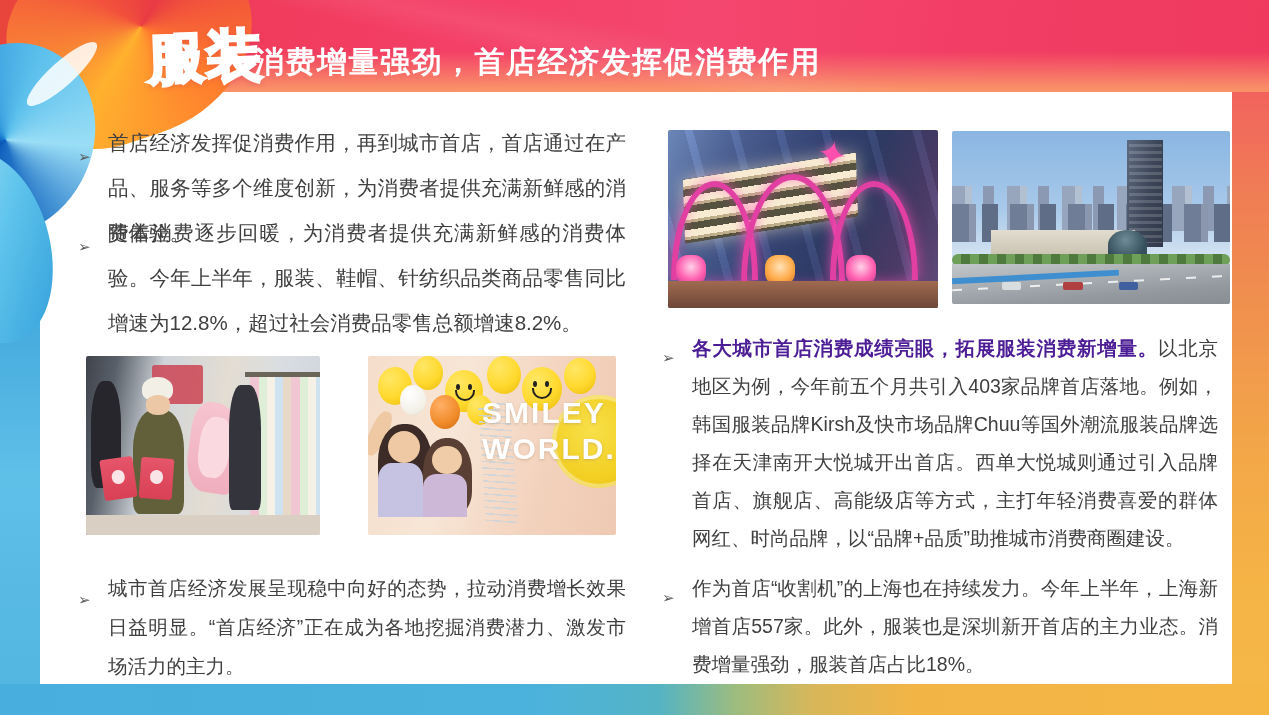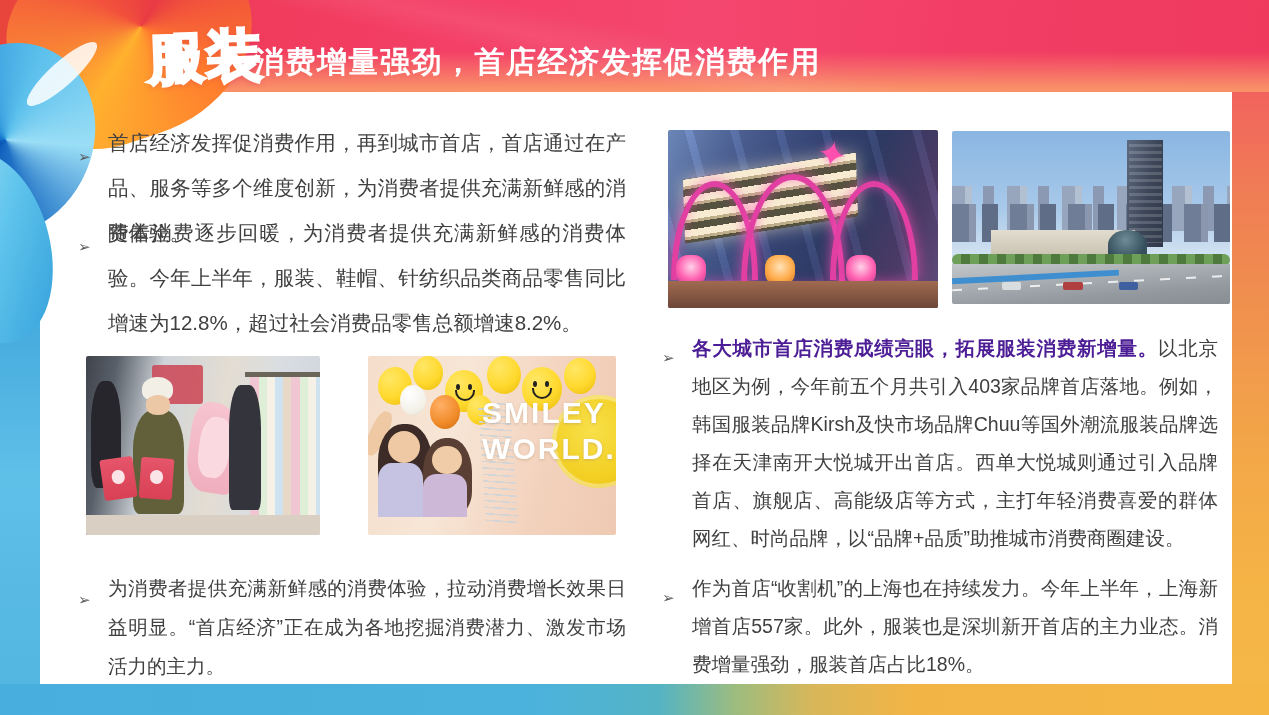--- a/index.html
+++ b/index.html
@@ -183,21 +183,21 @@
   <div class="bullet b-l1">
     <span class="mk">➢</span>
     <p>首店经济发挥促消费作用，再到城市首店，首店通过在产品、服务等多个维度创新，为消费者提供充满新鲜感的消费体验。</p>
   </div>
   <div class="bullet b-l2">
     <span class="mk">➢</span>
     <p>随着消费逐步回暖，为消费者提供充满新鲜感的消费体验。今年上半年，服装、鞋帽、针纺织品类商品零售同比增速为12.8%，超过社会消费品零售总额增速8.2%。</p>
   </div>
   <div class="bullet b-l3">
     <span class="mk">➢</span>
-    <p>为消费者提供充满新鲜感的消费体验，拉动消费增长效果日益明显。“首店经济”正在成为各地挖掘消费潜力、激发市场活力的主力。</p>
+    <p>城市首店经济发展呈现稳中向好的态势，拉动消费增长效果日益明显。“首店经济”正在成为各地挖掘消费潜力、激发市场活力的主力。</p>
   </div>
 
   <div class="bullet b-r1">
     <span class="mk">➢</span>
     <p><span class="lead">各大城市首店消费成绩亮眼，拓展服装消费新增量。</span><span>以北京地区为例，今年前五个月共引入403家品牌首店落地。例如，韩国服装品牌Kirsh及快市场品牌Chuu等国外潮流服装品牌选择在天津南开大悦城开出首店。西单大悦城则通过引入品牌首店、旗舰店、高能级店等方式，主打年轻消费喜爱的群体网红、时尚品牌，以“品牌+品质”助推城市消费商圈建设。</span></p>
   </div>
   <div class="bullet b-r2">
     <span class="mk">➢</span>
     <p>作为首店“收割机”的上海也在持续发力。今年上半年，上海新增首店557家。此外，服装也是深圳新开首店的主力业态。消费增量强劲，服装首店占比18%。</p>
   </div>

